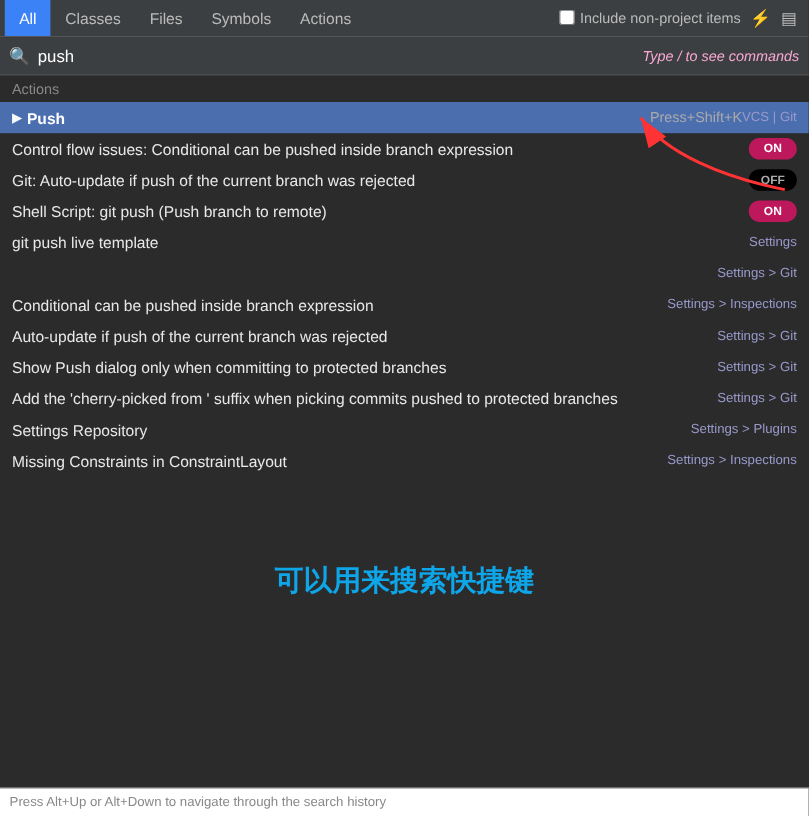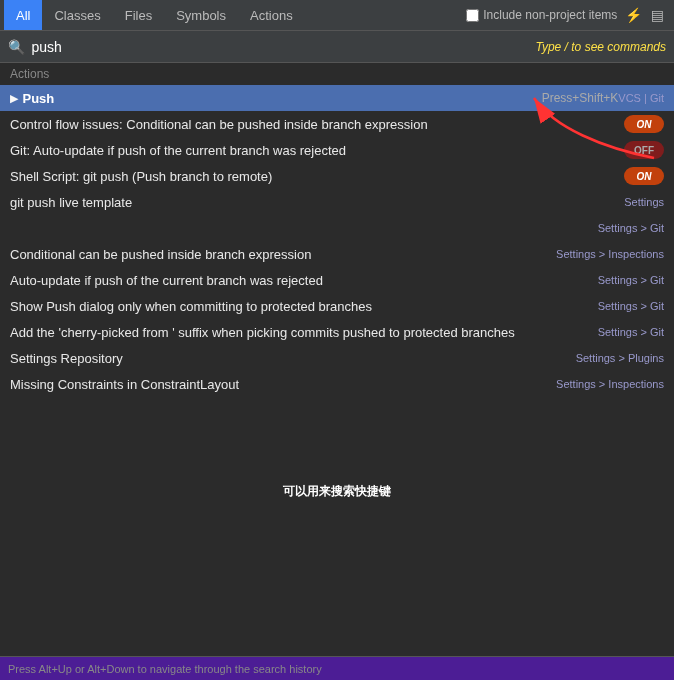--- a/index.html
+++ b/index.html
@@ -38,21 +38,21 @@
     }
     .tab-right {
       margin-left: auto;
       display: flex;
       align-items: center;
       gap: 8px;
       padding-right: 6px;
     }
     .include-label {
       display: flex;
-      align-items: flex-end;
+      align-items: flex-start;
       gap: 4px;
       font-size: 12px;
       color: #bbbbbb;
     }
     .include-label input[type="checkbox"] {
       cursor: pointer;
     }
     .filter-icon, .layout-icon {
       color: #bbbbbb;
       cursor: pointer;
@@ -75,21 +75,21 @@
     }
     .search-input {
       flex: 1;
       background: transparent;
       border: none;
       outline: none;
       color: #ffffff;
       font-size: 14px;
     }
     .search-hint {
-      color: #fde047;
+      color: #f9a8d4;
       font-size: 12px;
       font-style: italic;
     }
 
     
     .section-header {
       padding: 4px 10px;
       color: #888888;
       font-size: 12px;
       background: #2b2b2b;
@@ -141,26 +141,25 @@
       align-items: center;
       justify-content: center;
       width: 40px;
       height: 18px;
       border-radius: 9px;
       font-size: 10px;
       font-weight: bold;
       margin-left: 8px;
     }
     .toggle.on {
-      background: #c2410c;
+      background: #be185d;
       color: #ffffff;
-      font-style: italic;
     }
     .toggle.off {
-      background: #7f1d1d;
+      background: #000000;
       color: #aaaaaa;
     }
 
     
     .vcs-badge {
       font-size: 11px;
       color: #9999cc;
     }
 
     
@@ -170,36 +169,36 @@
       right: 10px;
       pointer-events: none;
     }
 
     
     .chinese-annotation {
       position: absolute;
       bottom: 180px;
       left: 50%;
       transform: translateX(-50%);
-      color: #ffffff;
-      font-size: 12px;
+      color: #0ea5e9;
+      font-size: 24px;
       font-weight: bold;
       white-space: nowrap;
       pointer-events: none;
       text-align: right;
     }
 
     
     .status-bar {
       position: absolute;
       bottom: 0;
       left: 0;
       right: 0;
       height: 24px;
-      background: #4c1d95;
+      background: #ffffff;
       border-top: 1px solid #555;
       display: flex;
       align-items: center;
       padding: 0 8px;
     }
     .status-text {
       font-size: 11px;
       color: #888;
     }
   </style>

